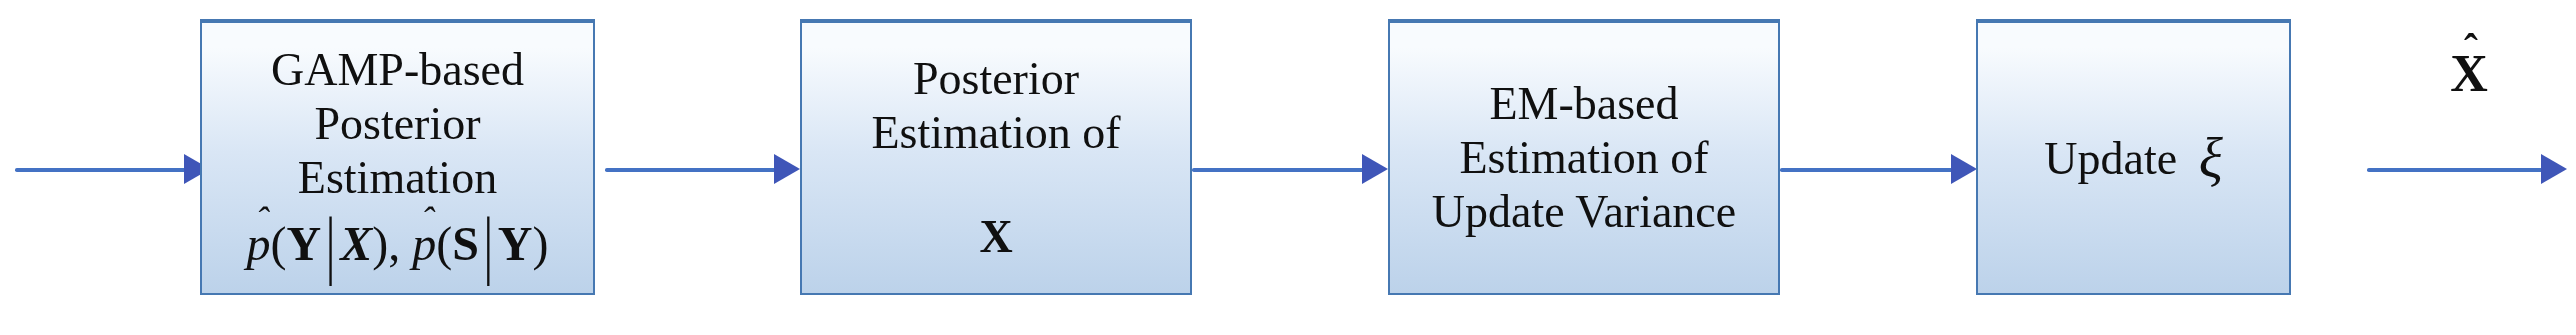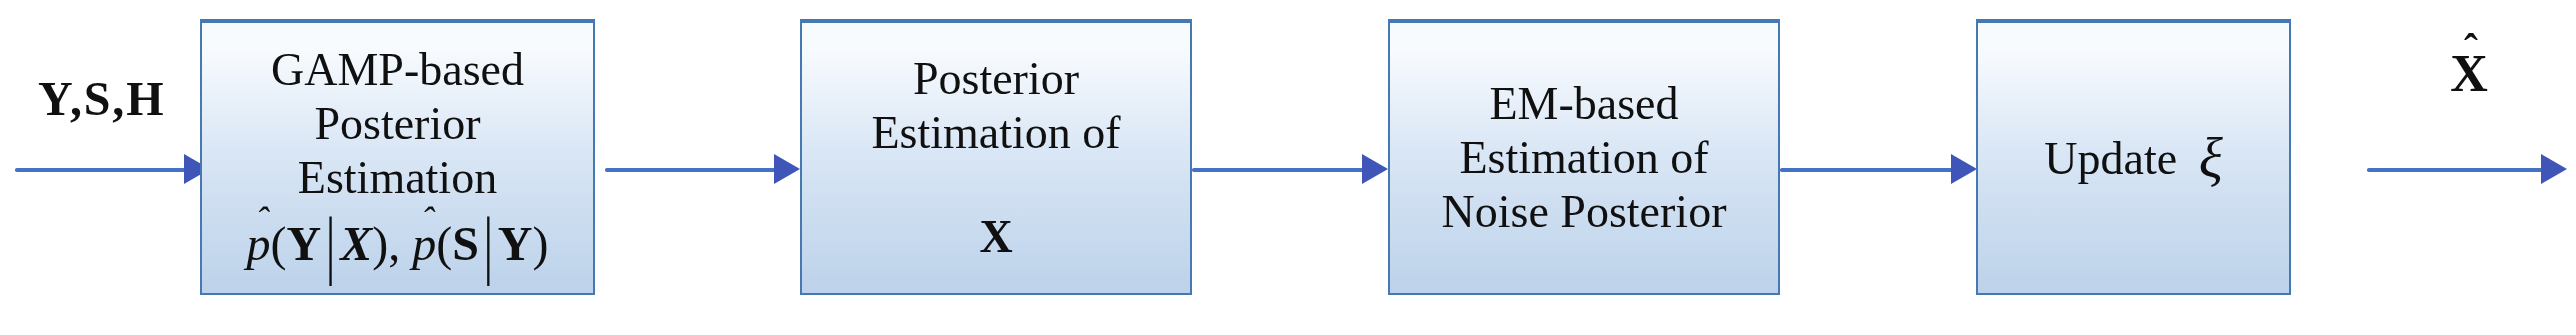--- a/index.html
+++ b/index.html
@@ -64,21 +64,20 @@
   
   .iolabel{position:absolute;font-weight:bold;white-space:nowrap;}
   .in-label{left:38px;top:72px;font-size:48px;line-height:53px;letter-spacing:1.8px;}
   .out-label{left:2469px;top:46px;font-size:52px;line-height:56px;transform:translateX(-50%);}
 </style>
 </head>
 <body>
 
 <div class="canvas" style="--bg: #ffffff; --border: #4678b2; --g1: #f8fbfe; --g2: #d9e6f5; --g3: #bcd2ea; --arrow: #4472c4; --ahead: #3f56b8; --ink: #101010;">
 
-  <div class="iolabel in-label">Y,S,H</div>
 
   <div class="hline ln-in"></div>
   <div class="ahead ah-in"></div>
 
   <div class="block b1">
     <div class="line">GAMP-based</div>
     <div class="line">Posterior</div>
     <div class="line">Estimation</div>
     <div class="formula"><span class="hatw i"><span class="hat">ˆ</span><span>p</span></span><span>(</span><span class="b">Y</span><span class="bar">|</span><span class="bi">X</span><span>), </span><span class="hatw i"><span class="hat">ˆ</span><span>p</span></span><span>(</span><span class="b">S</span><span class="bar">|</span><span class="b">Y</span><span>)</span></div>
   </div>
@@ -92,21 +91,21 @@
     <div class="spacer"></div>
     <div class="line xline"><span class="b">X</span></div>
   </div>
 
   <div class="hline ln-2"></div>
   <div class="ahead ah-2"></div>
 
   <div class="block b3">
     <div class="line">EM-based</div>
     <div class="line">Estimation of</div>
-    <div class="line">Noise Posterior</div>
+    <div class="line">Update Variance</div>
   </div>
 
   <div class="hline ln-3"></div>
   <div class="ahead ah-3"></div>
 
   <div class="block b4">
     <div class="line"><span>Update </span><span class="xi">ξ</span></div>
   </div>
 
   <div class="hline ln-out"></div>

